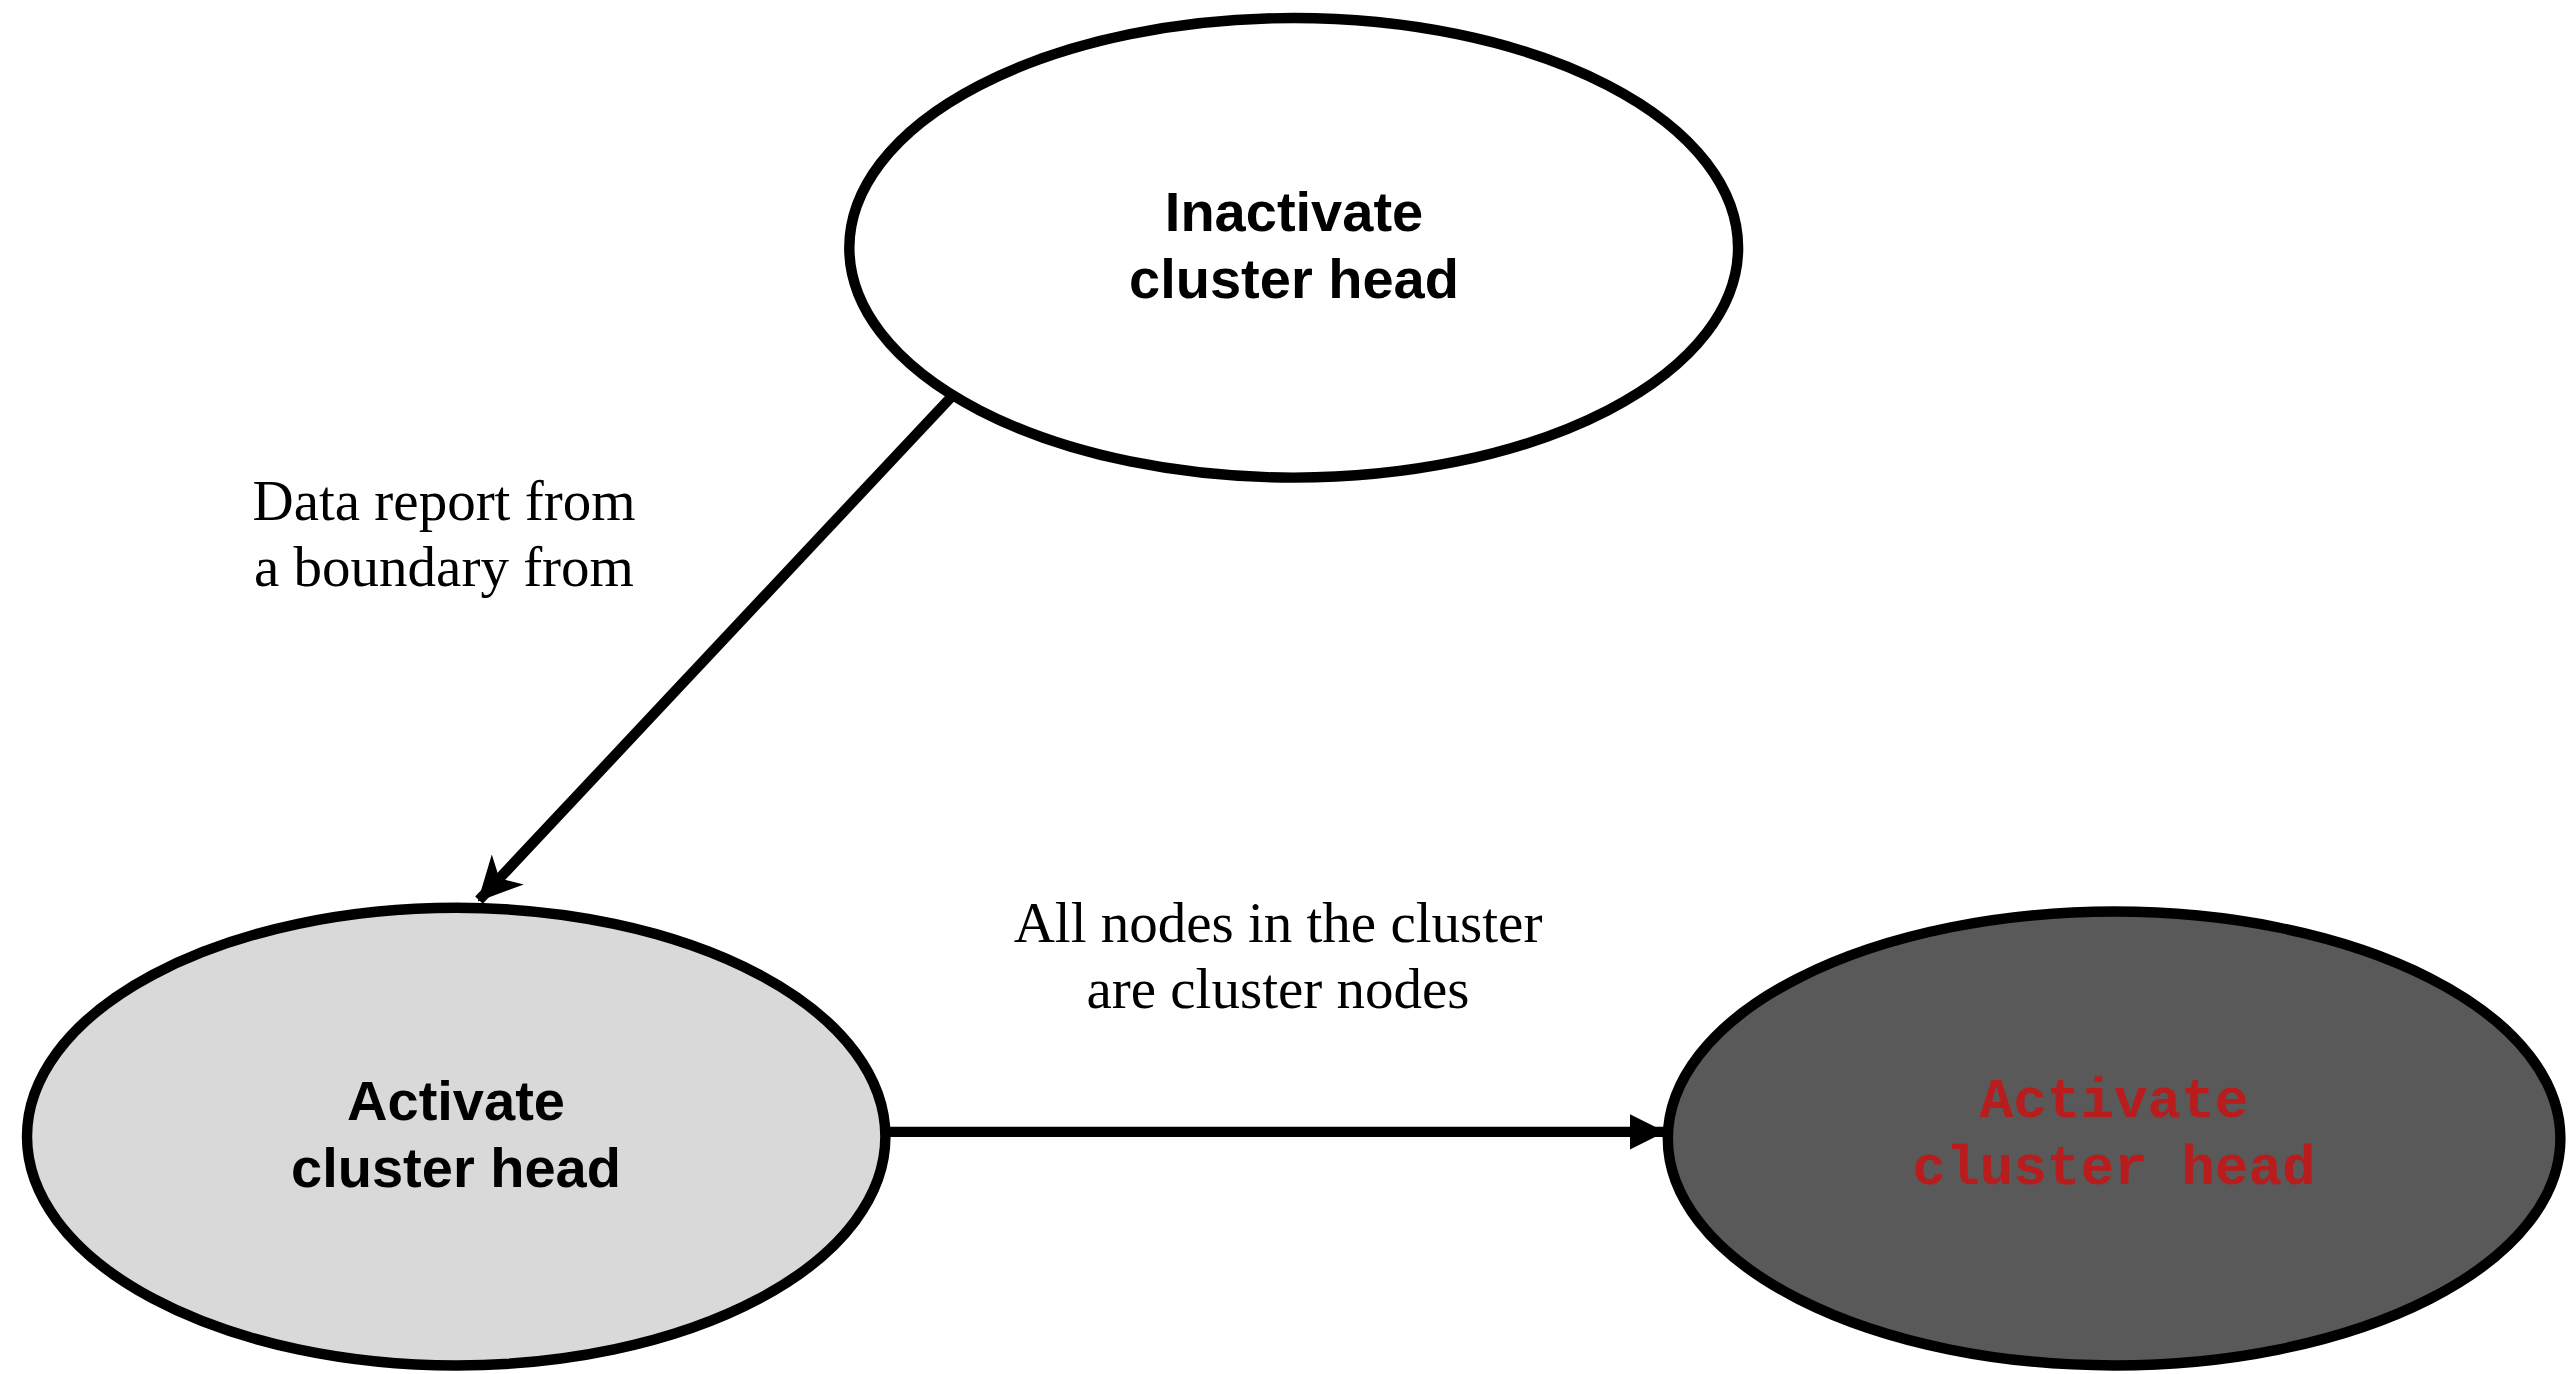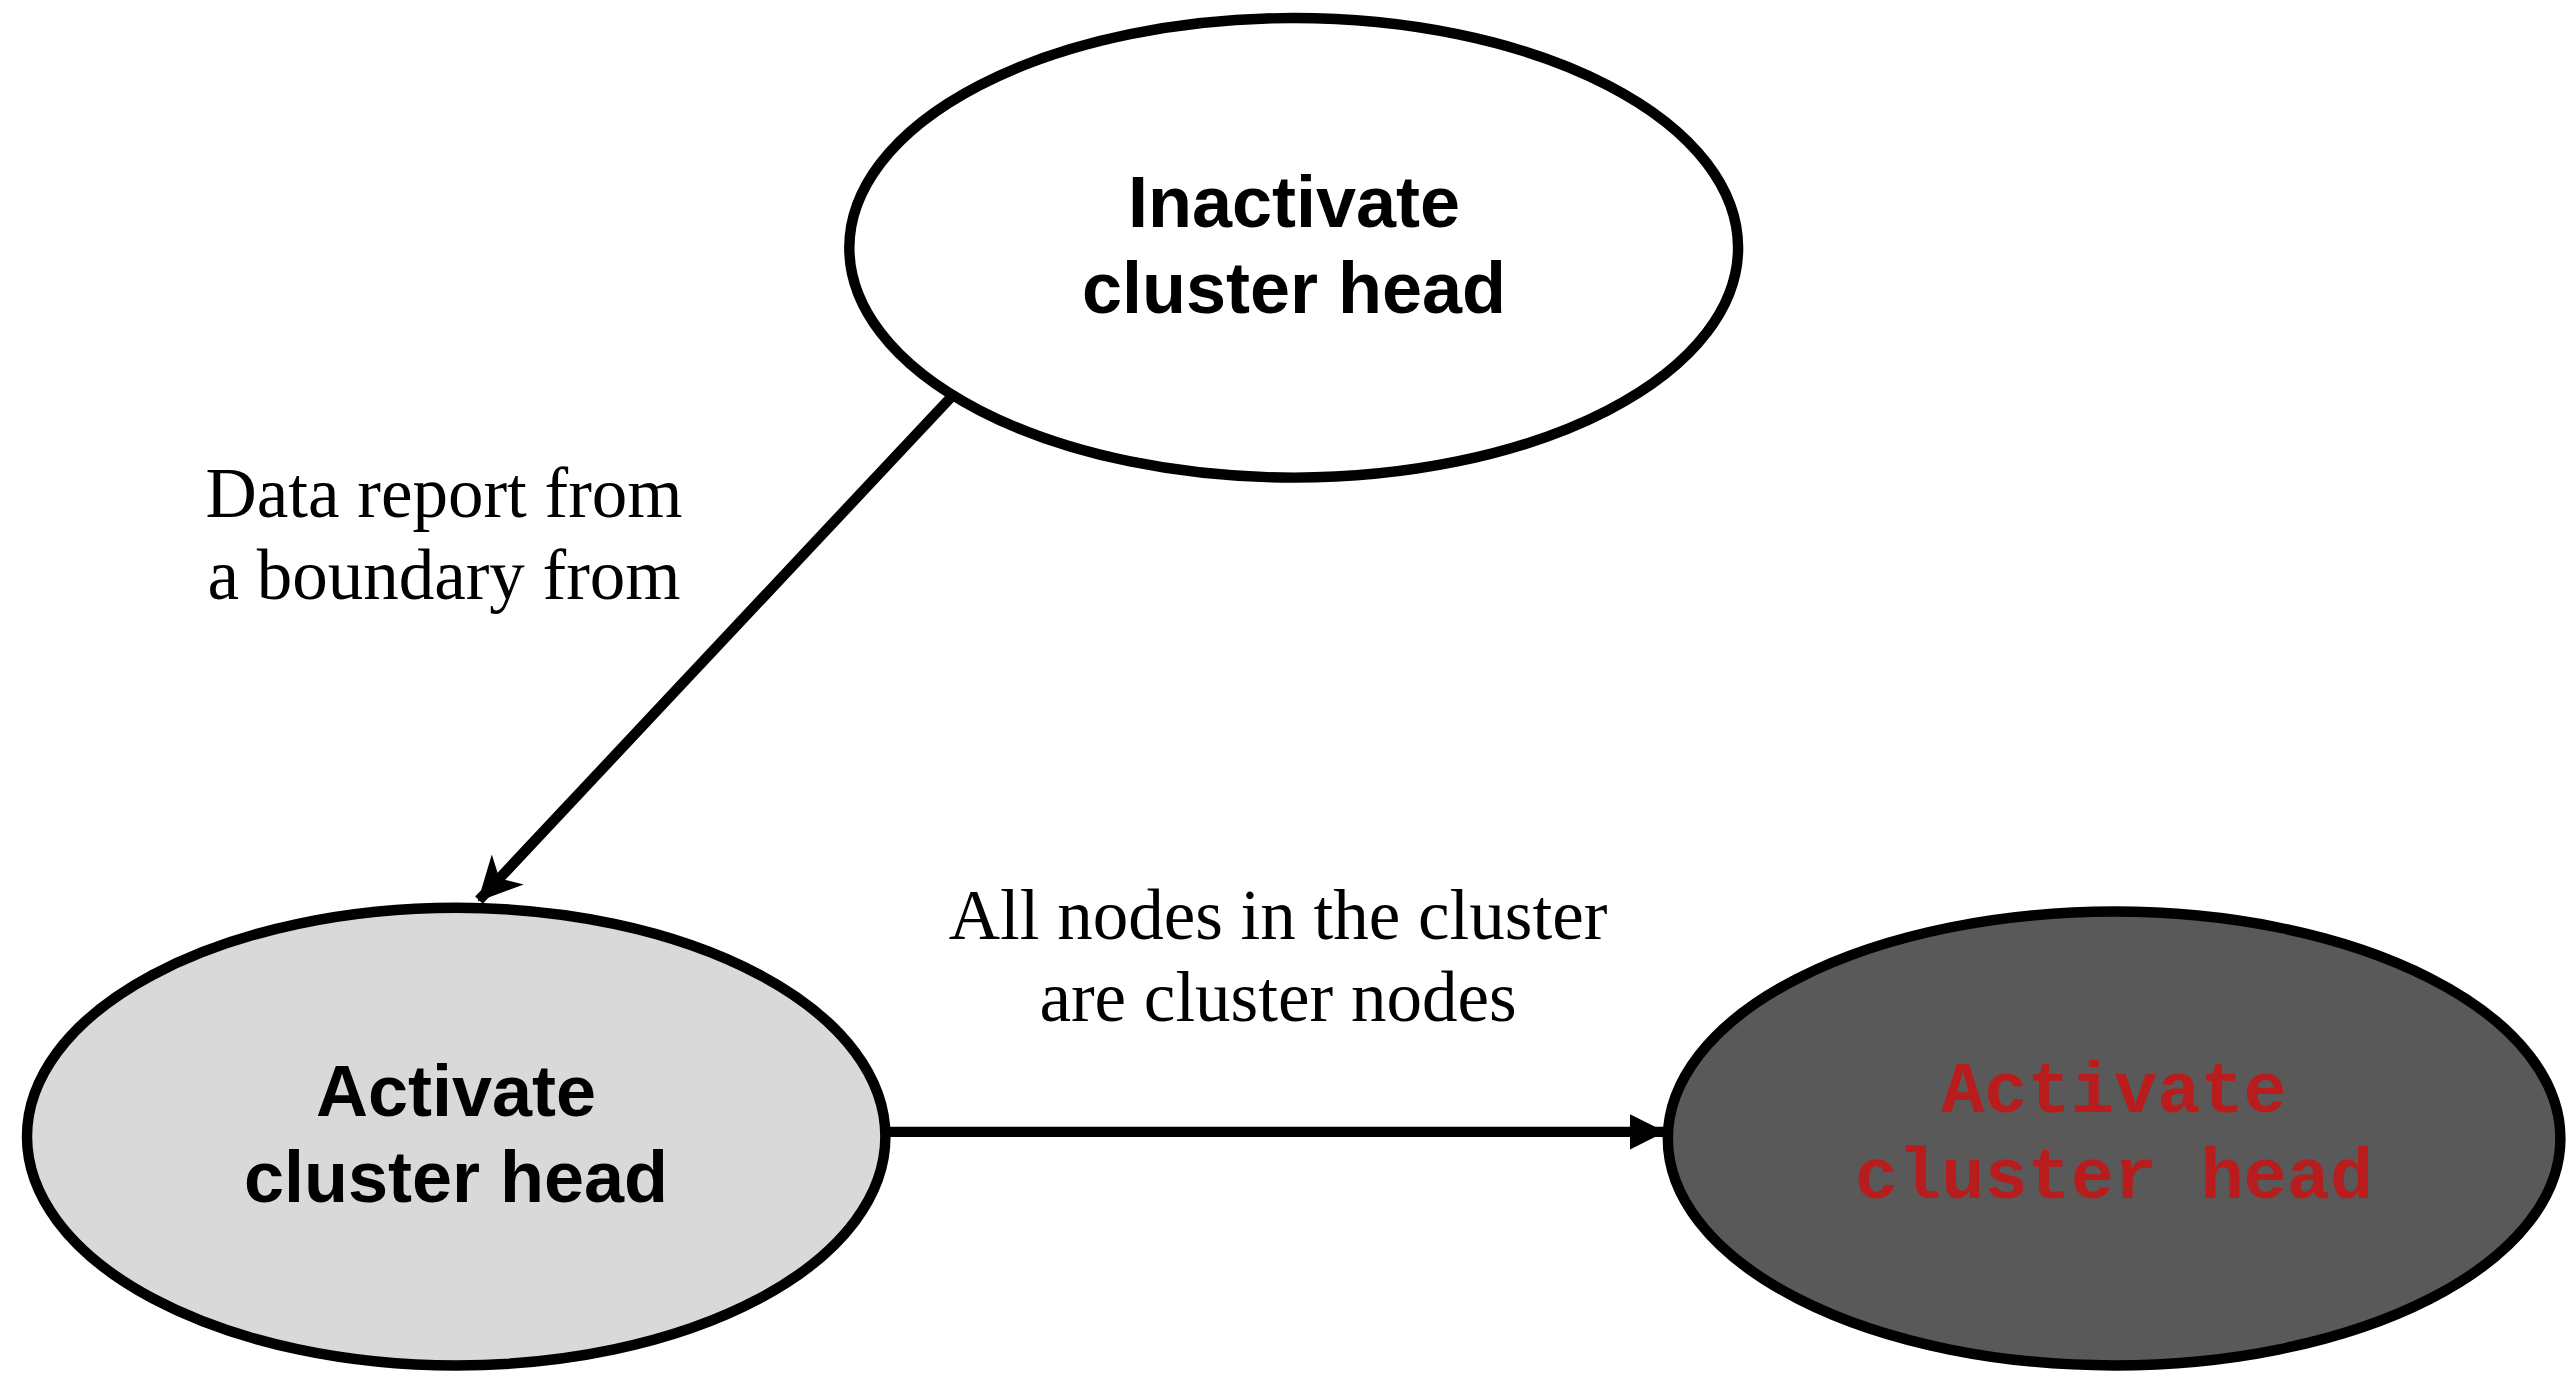--- a/index.html
+++ b/index.html
@@ -19,36 +19,36 @@
     position: absolute;
     left: 0;
     top: 0;
   }
   .node-label {
     position: absolute;
     transform: translate(-50%, -50%);
     text-align: center;
     font-family: "Liberation Sans", sans-serif;
     font-weight: bold;
-    font-size: 72px;
+    font-size: 56px;
     line-height: 1.2;
     color: #000000;
     white-space: nowrap;
   }
   .node-label.on-dark {
     color: #b91c1c;
     font-family: Liberation Mono, monospace;
   }
   .edge-label {
     position: absolute;
     transform: translate(-50%, -50%);
     text-align: center;
     font-family: "Liberation Serif", serif;
     font-weight: normal;
-    font-size: 71px;
+    font-size: 57px;
     line-height: 1.16;
     color: #000000;
     white-space: nowrap;
   }
   .line {
     display: block;
   }
 </style>
 </head>
 <body>

